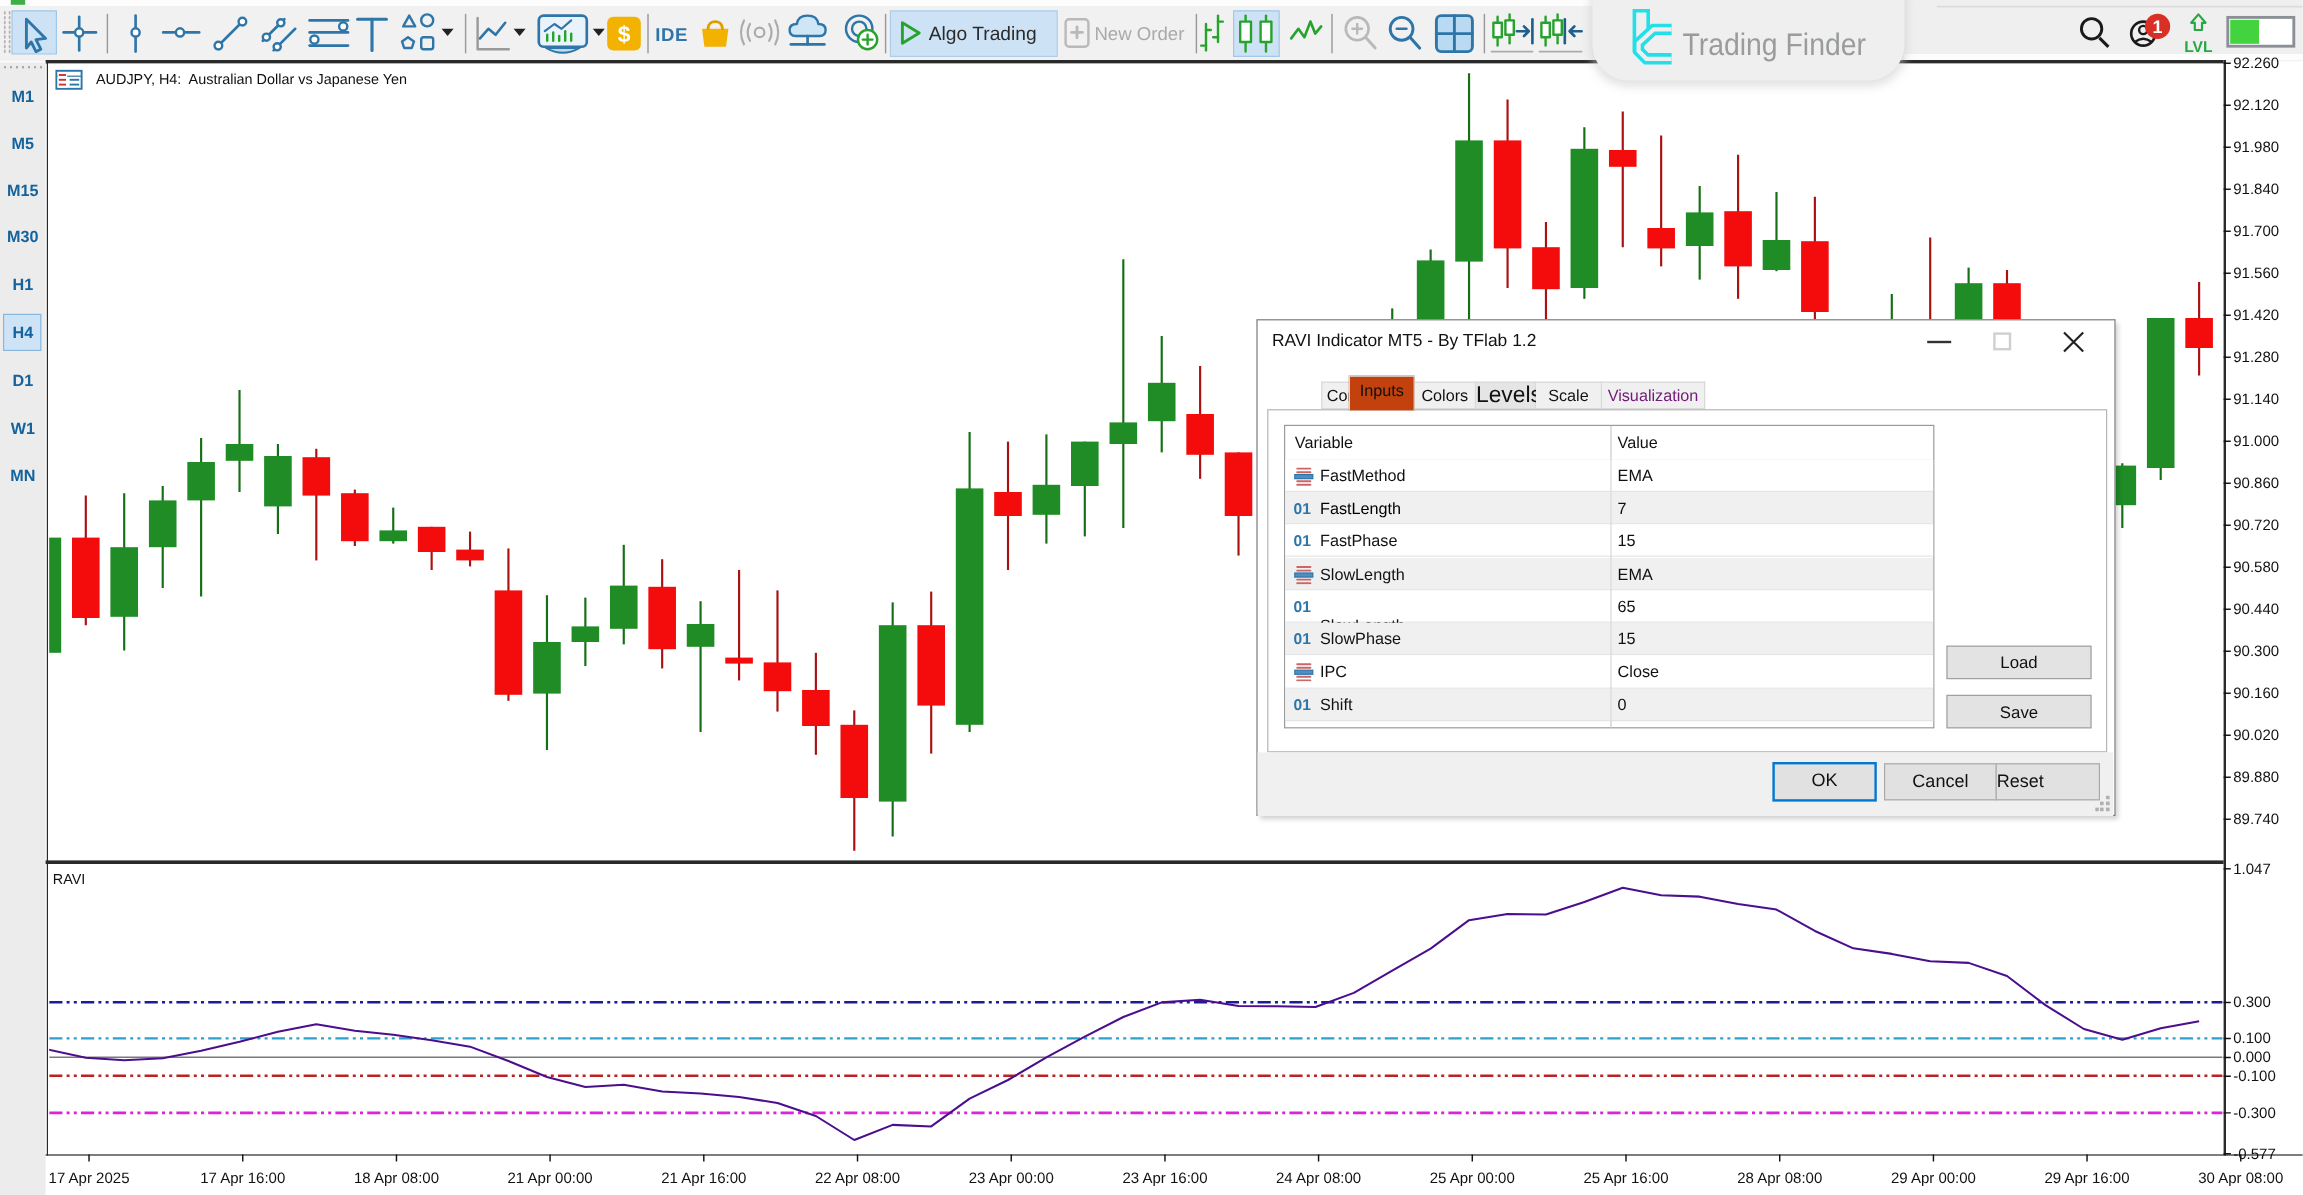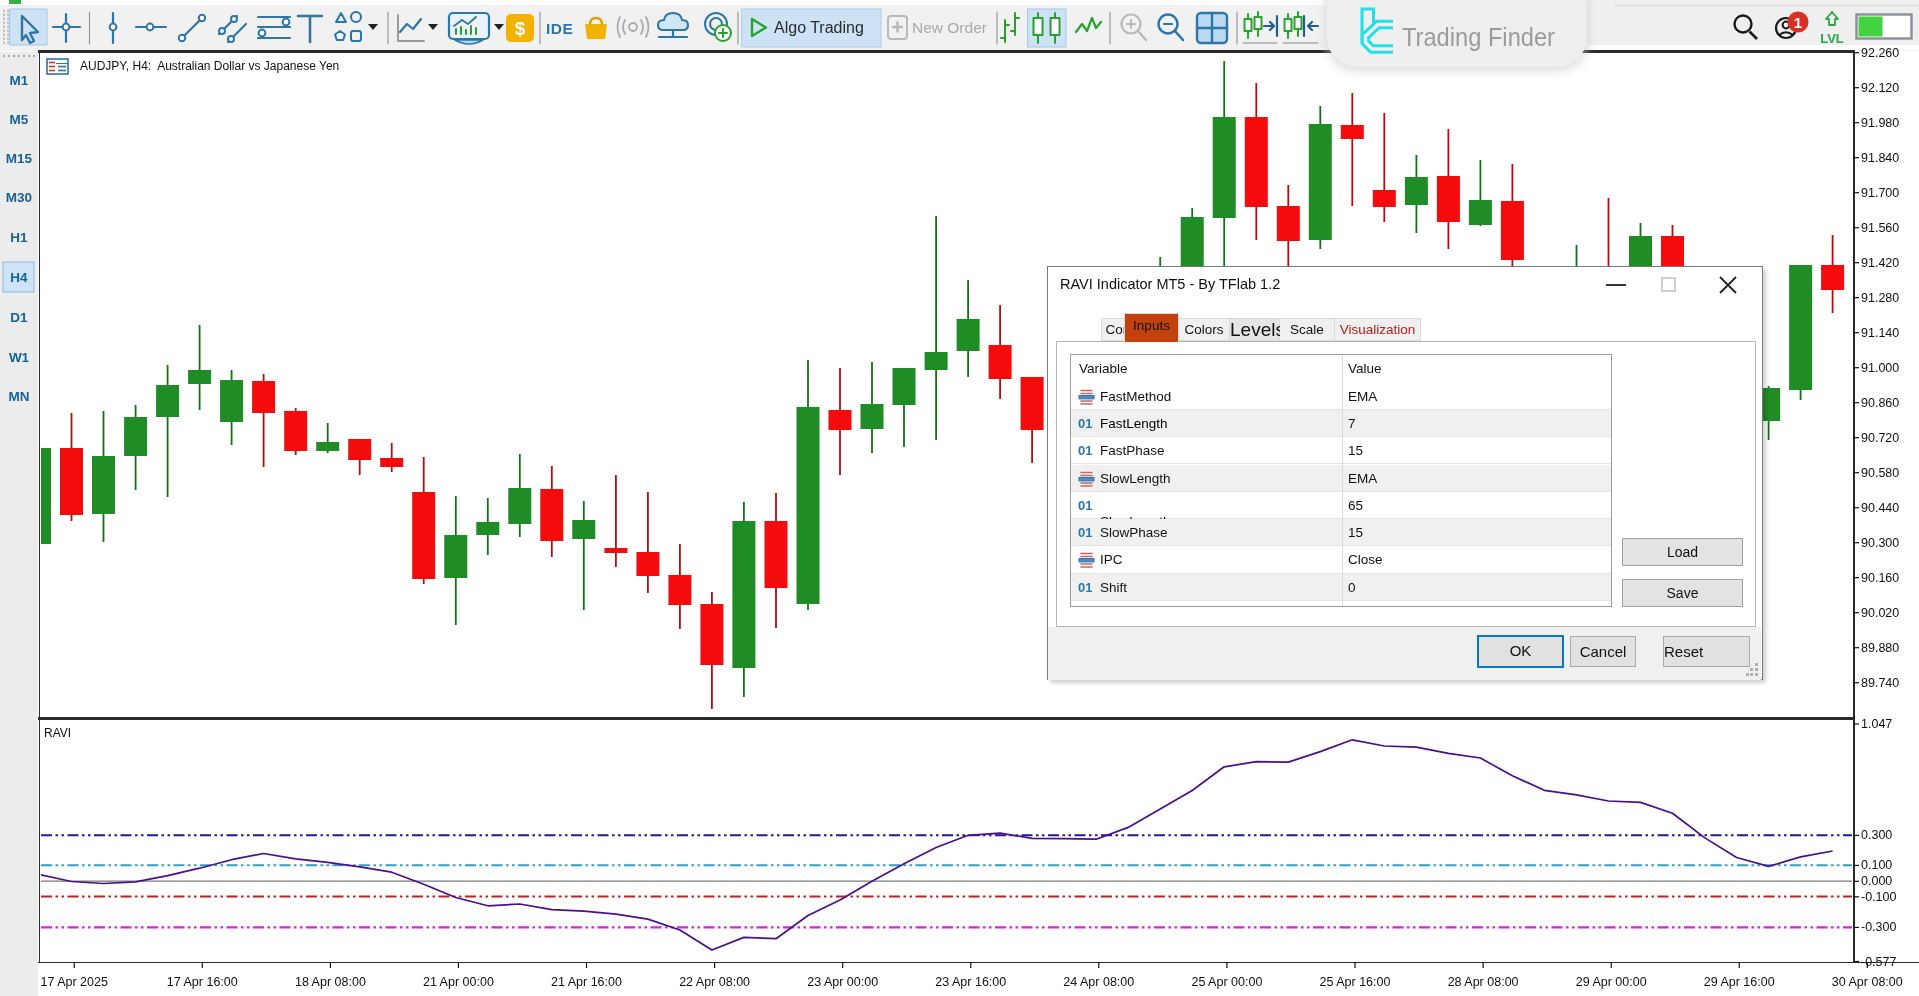--- a/index.html
+++ b/index.html
@@ -479,21 +479,21 @@
   <div class="abs" style="left:613px;top:10px;width:15px;height:15px;border:2px solid #cfcfcf;"></div>
   <svg class="abs" style="left:670px;top:8px;" width="20" height="20">
         <path d="M2 2 L18 18 M18 2 L2 18" stroke="#222" stroke-width="1.8"></path>
       </svg>
 
   <div class="abs" style="left:13px;top:51px;width:63px;height:23px;background:#f0f0f0;border:1px solid #d9d9d9;border-right:none;text-align:center;font-size:13.5px;color:#111;line-height:22px;margin-left:40px;">Common</div>
   <div class="abs" style="left:76px;top:46px;width:55px;height:29px;background:#c2410c;border:1px solid #d9d9d9;border-bottom:none;text-align:center;font-size:13.5px;color:#111;line-height:24px;z-index:3;">Inputs</div>
   <div class="abs" style="left:131px;top:51px;width:51px;height:23px;background:#f0f0f0;border:1px solid #d9d9d9;border-left:none;text-align:center;font-size:13.5px;color:#111;line-height:22px;">Colors</div>
   <div class="abs" style="left:182px;top:51px;width:50px;height:23px;background:#e5e5e5;border:1px solid #d9d9d9;border-left:none;text-align:right;font-size:19px;color:#111;line-height:22px;">Levels</div>
   <div class="abs" style="left:232px;top:51px;width:55px;height:23px;background:#f0f0f0;border:1px solid #d9d9d9;border-left:none;text-align:center;font-size:13.5px;color:#111;line-height:22px;">Scale</div>
-  <div class="abs" style="left:287px;top:51px;width:86px;height:23px;background:#f0f0f0;border:1px solid #d9d9d9;border-left:none;text-align:center;font-size:13.5px;color:#b91c1c;line-height:22px;">Visualization</div>
+  <div class="abs" style="left:287px;top:51px;width:86px;height:23px;background:#f0f0f0;border:1px solid #d9d9d9;border-left:none;text-align:center;font-size:13.5px;color:#701a75;line-height:22px;">Visualization</div>
 
   <div class="abs" style="left:8px;top:73.5px;width:700px;height:286px;background:#fff;border:1px solid #b5b5b5;"></div>
 
   <div class="abs" style="left:22px;top:87px;width:542px;height:253px;border:1px solid #9a9a9a;background:#fff;overflow:hidden;">
     <div class="abs" style="left:271px;top:0;width:1px;height:253px;background:#d8d8d8;"></div>
     <div class="abs" style="left:8px;top:6px;font-size:13.5px;color:#111;">Variable</div>
     <div class="abs" style="left:277px;top:6px;font-size:13.5px;color:#111;">Value</div>
     <div class="abs" style="left:0;top:27.6px;width:542px;height:1px;background:#e4e4e4;"></div>
     <div class="abs" style="left:0;top:27.6px;width:542px;height:27.3px;background:#fff;border-bottom:1px solid #e4e4e4;">
 <svg class="abs" style="left:7px;top:6px;" width="17" height="16">
@@ -560,21 +560,21 @@
 <div class="abs" style="left:277px;top:6px;font-size:13.5px;color:#111;">0</div>
 </div>
   <div class="abs" style="left:271px;top:0;width:1px;height:253px;background:#dadada;"></div>
   </div>
 
   <div class="abs" style="left:574px;top:271px;width:121px;height:28px;background:#e3e3e3;border:1px solid #a0a0a0;text-align:center;font-size:14px;color:#111;line-height:26px;">Load</div>
   <div class="abs" style="left:574px;top:312px;width:121px;height:28px;background:#e3e3e3;border:1px solid #a0a0a0;text-align:center;font-size:14px;color:#111;line-height:26px;">Save</div>
 
   <div class="abs" style="left:0;top:359.5px;width:713.2px;height:53px;background:#f0f0f0;"></div>
   <div class="abs" style="left:429px;top:368px;width:87px;height:33px;background:#e1e1e1;border:2.4px solid #0078d4;text-align:center;font-size:15px;color:#111;line-height:28px;">OK</div>
-  <div class="abs" style="left:522px;top:369px;width:66px;height:31px;background:#e1e1e1;border:1px solid #a9a9a9;text-align:center;font-size:15px;color:#111;line-height:29px;">Cancel</div>
+  <div class="abs" style="left:522px;top:369px;width:94px;height:31px;background:#e1e1e1;border:1px solid #a9a9a9;text-align:center;font-size:15px;color:#111;line-height:29px;">Cancel</div>
   <div class="abs" style="left:615px;top:369px;width:87px;height:31px;background:#e1e1e1;border:1px solid #a9a9a9;font-size:15px;color:#111;line-height:29px;">Reset</div>
   <svg class="abs" style="left:698px;top:396px;" width="14" height="14">
     <g fill="#b0b0b0">
           <rect x="9" y="0" width="3" height="3"></rect>
           <rect x="9" y="5" width="3" height="3"></rect>
           <rect x="9" y="10" width="3" height="3"></rect>
           <rect x="4" y="5" width="3" height="3"></rect>
           <rect x="4" y="10" width="3" height="3"></rect>
           <rect x="0" y="10" width="3" height="3"></rect>
         </g>

